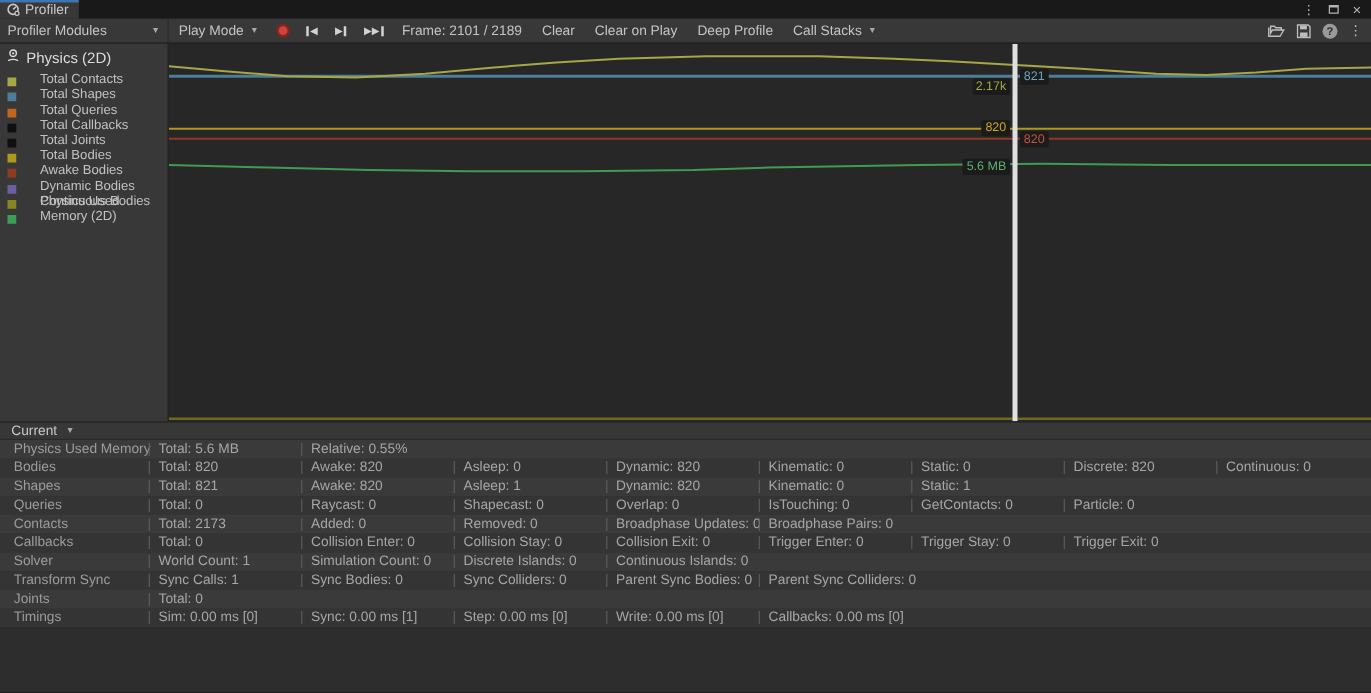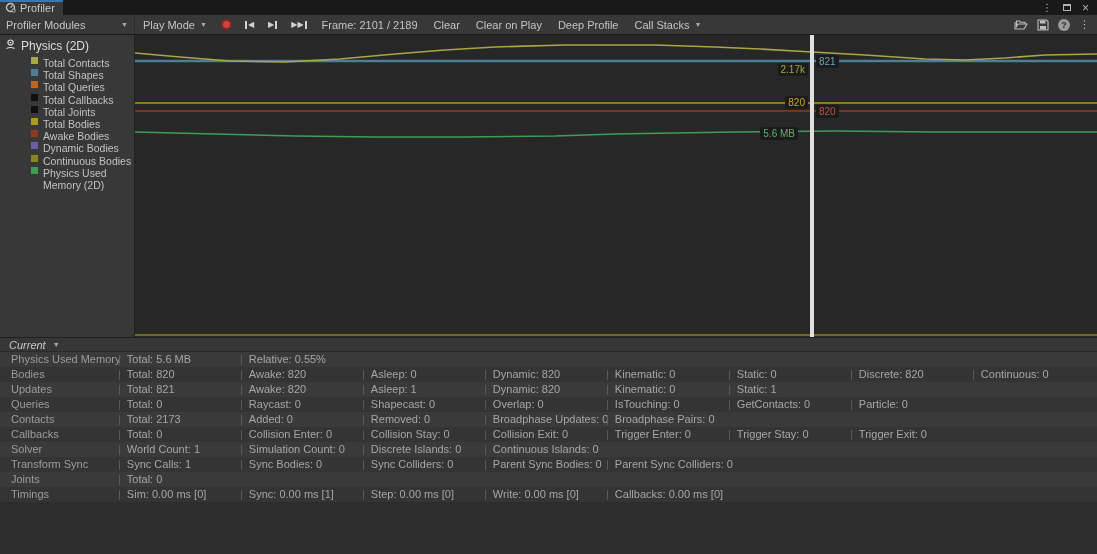--- a/index.html
+++ b/index.html
@@ -44,36 +44,36 @@
     width:12px; height:12px; border-radius:50%; background:#9A9A9A; color:#2B2B2B;
     font-size:9px; font-weight:bold; display:flex; align-items:center; justify-content:center;
   }
   .kebab { color:#BDBDBD; font-size:11px; letter-spacing:0; }
 
   
   .main { height:302px; display:flex; }
   .sidebar { width:135px; background:#383838; border-right:1px solid #222; }
   .module-header { display:flex; align-items:flex-start; gap:5px; padding:4px 21px 4px 5px; color:#DCDCDC; font-size:12px; }
   .legend { padding-left:6px; }
-  .legend-item { display:flex; align-items:flex-start; gap:5px; height:12.2px; color:#C2C2C2; font-size:10.5px;margin-left:25px; }
+  .legend-item { display:flex; align-items:flex-end; gap:19px; height:12.2px; color:#C2C2C2; font-size:10.5px; }
   .swatch { width:7px; height:7px; flex:none; }
 
   .chart { position:relative; flex:1; background:#272727; overflow:hidden; }
   .chart svg.plot { position:absolute; inset:0; }
   .chart-bottom-line { position:absolute; left:0; right:0; bottom:1px; height:2px; background:#6E6A20; }
   .playhead { position:absolute; top:0; bottom:0; width:4px; background:#E0E0E0; }
   .chart-label {
     position:absolute; background:#1B1B1B; border-radius:2px; padding:0 3px;
     font-size:10px; line-height:13px; white-space:nowrap;
   }
 
   
   .current-bar {
     height:15px; background:#373737; border-top:1px solid #202020; border-bottom:1px solid #2A2A2A;
-    display:flex; align-items:center; gap:7px; padding-left:9px; color:#C8C8C8;font-style:italic;
+    display:flex; align-items:center; gap:7px; padding-left:9px; color:#C8C8C8;
   }
 
   
   .stats { }
   .stat-row { display:flex; height:15px; line-height:15px; }
   .stat-row:nth-child(odd) { background:#3A3A3A; }
   .stat-row:nth-child(even) { background:#343434; }
   .stat-label { width:118px; flex:none; padding-left:11px; color:#9C9C9C; white-space:nowrap; }
   .stat-cell { width:122px; flex:none; white-space:nowrap; color:#A6A6A6; }
   .stat-cell .pipe { color:#5E5E5E; margin-right:6px; }
@@ -217,21 +217,21 @@
         <polyline id="line-contacts" fill="none" stroke-width="1.6" points="0,18 45,22 95,26 150,27 205,24 260,19 310,15 360,12 430,10 520,10 580,12 625,14 677,17 730,20 790,24 830,25 870,23 910,20 962,19" stroke="#A6A845"></polyline>
         <polyline id="line-memory" fill="none" stroke-width="1.6" points="0,97 80,99 160,101 240,102 330,102 420,101 480,99 540,98 600,97 700,96 800,97 880,97 962,97" stroke="#3F9C55"></polyline>
       </svg>
       <div class="chart-bottom-line" style="background: rgb(110, 106, 32);"></div>
       <div class="playhead" id="playhead" style="left: 675px; width: 4px; background: rgb(224, 224, 224);"></div>
       <div id="chart-labels">
           <span class="chart-label" style="color: rgb(166, 168, 69); top: 12px; right: 289px; margin-top: 16px;">2.17k</span>
           <span class="chart-label" style="color: rgb(111, 163, 188); top: 20px; left: 681px;">821</span>
           <span class="chart-label" style="color: rgb(201, 168, 37); top: 61px; right: 289px;">820</span>
           <span class="chart-label" style="color: rgb(192, 85, 64); top: 70px; left: 681px;">820</span>
-          <span class="chart-label" style="color: rgb(95, 176, 112); top: 92px; right: 299px;">5.6 MB</span>
+          <span class="chart-label" style="color: rgb(95, 176, 112); top: 92px; right: 289px;">5.6 MB</span>
         </div>
     </div>
   </div>
 
   <div class="current-bar">
     <span>Current</span>
     <span class="arrow">▼</span>
   </div>
 
   <div class="stats" id="stats">
@@ -245,21 +245,21 @@
         <span class="stat-cell"><span class="pipe">|</span><span>Total: 820</span></span>
         <span class="stat-cell"><span class="pipe">|</span><span>Awake: 820</span></span>
         <span class="stat-cell"><span class="pipe">|</span><span>Asleep: 0</span></span>
         <span class="stat-cell"><span class="pipe">|</span><span>Dynamic: 820</span></span>
         <span class="stat-cell"><span class="pipe">|</span><span>Kinematic: 0</span></span>
         <span class="stat-cell"><span class="pipe">|</span><span>Static: 0</span></span>
         <span class="stat-cell"><span class="pipe">|</span><span>Discrete: 820</span></span>
         <span class="stat-cell"><span class="pipe">|</span><span>Continuous: 0</span></span>
       </div>
       <div class="stat-row">
-        <span class="stat-label">Updates</span>
+        <span class="stat-label">Shapes</span>
         <span class="stat-cell"><span class="pipe">|</span><span>Total: 821</span></span>
         <span class="stat-cell"><span class="pipe">|</span><span>Awake: 820</span></span>
         <span class="stat-cell"><span class="pipe">|</span><span>Asleep: 1</span></span>
         <span class="stat-cell"><span class="pipe">|</span><span>Dynamic: 820</span></span>
         <span class="stat-cell"><span class="pipe">|</span><span>Kinematic: 0</span></span>
         <span class="stat-cell"><span class="pipe">|</span><span>Static: 1</span></span>
       </div>
       <div class="stat-row">
         <span class="stat-label">Queries</span>
         <span class="stat-cell"><span class="pipe">|</span><span>Total: 0</span></span>

